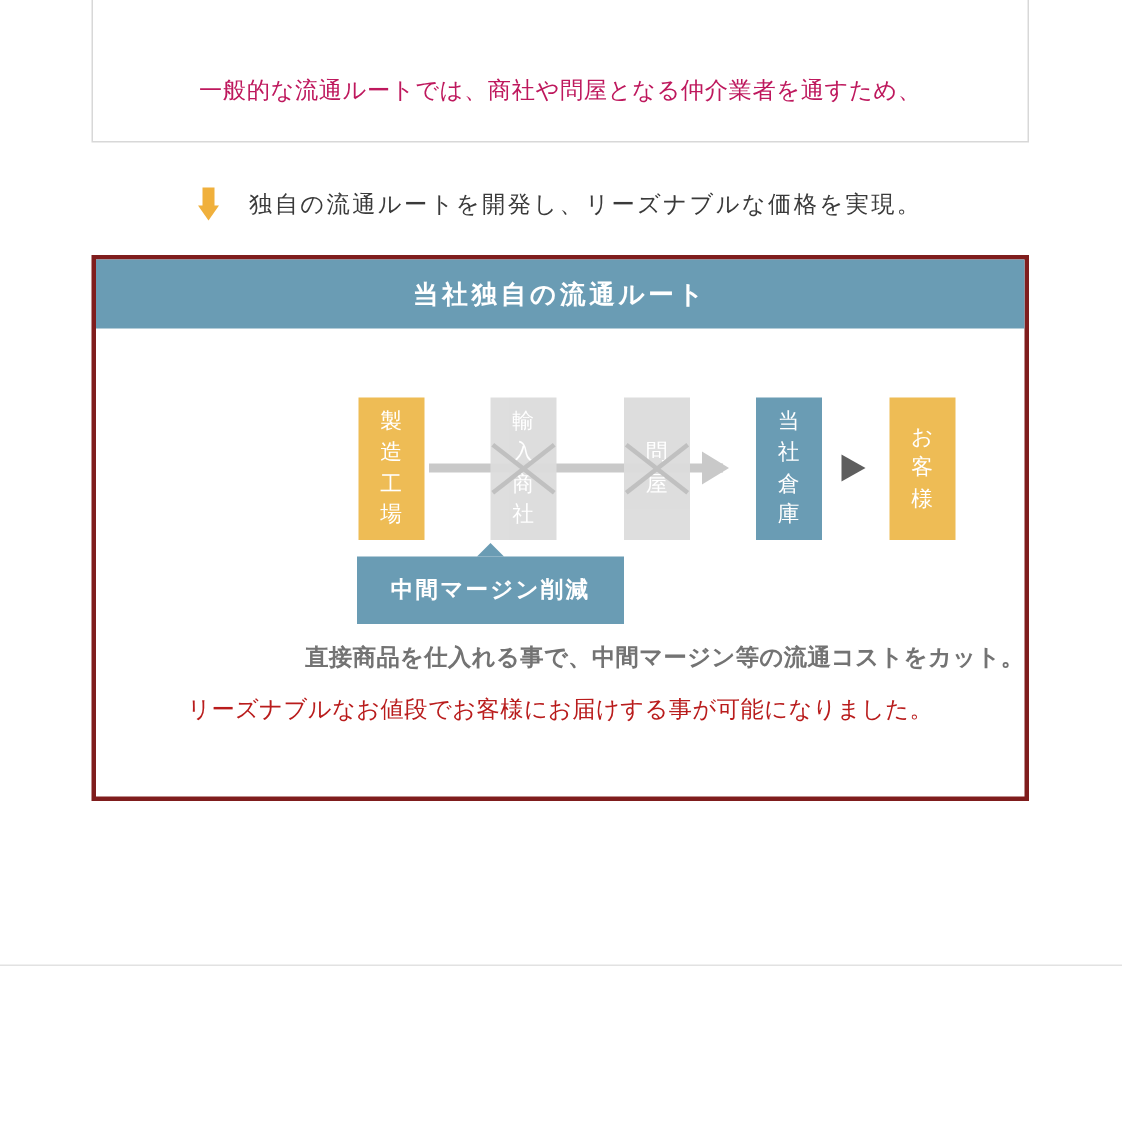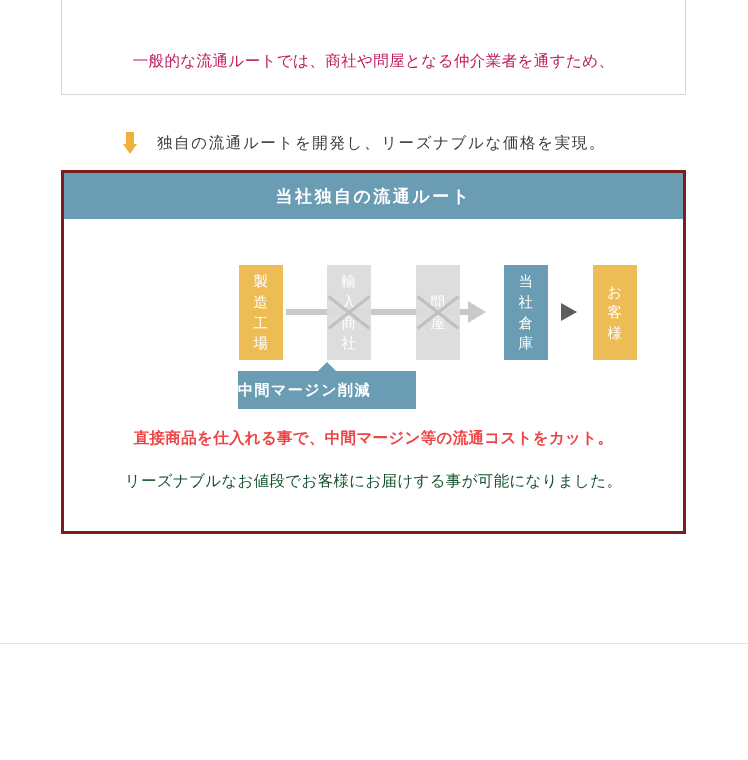--- a/index.html
+++ b/index.html
@@ -33,24 +33,24 @@
     font-size: 15.5px;
     color: #be185d;
     line-height: 2.0;
     letter-spacing: 0.4px;
     white-space: nowrap;
   }
 
   
   .mid-row {
     position: absolute;
-    left: 52px; top: 118px;
+    left: 61px; top: 118px;
     width: 625px; height: 36px;
     display: flex;
-    align-items: flex-end;
+    align-items: center;
     justify-content: center;
   }
   .down-arrow {
     width: 14px; height: 22px;
     margin-right: 20px;
     position: relative;
     flex: none;
   }
   .down-arrow .stem {
     position: absolute;
@@ -167,29 +167,29 @@
     width: 0; height: 0;
     border-top: 9px solid transparent;
     border-bottom: 9px solid transparent;
     border-left: 16px solid #5e5e5e;
   }
   .arrow-a { left: 497px; }
 
   .margin-badge {
     position: absolute;
     left: 174px; top: 148px;
-    width: 178px; height: 38px;
+    width: 178px; height: 45px;
     background: #6a9cb4;
     color: #ffffff;
     font-size: 15px;
     font-weight: bold;
     letter-spacing: 1.5px;
     display: flex;
     align-items: center;
-    justify-content: flex-start;
+    justify-content: center;
   }
   .margin-badge .notch {
     position: absolute;
     left: 50%; top: -9px;
     margin-left: -9px;
     width: 0; height: 0;
     border-left: 9px solid transparent;
     border-right: 9px solid transparent;
     border-bottom: 9px solid #6a9cb4;
   }
@@ -197,27 +197,28 @@
   
   .panel-foot {
     position: absolute;
     left: 0; top: 255px;
     width: 100%;
     text-align: center;
   }
   .foot-red {
     font-size: 15.5px;
     font-weight: bold;
-    color: #ef4444;
+    color: #737373;
     letter-spacing: 0.3px;
-    margin-bottom: 22px;
+    margin-bottom: 14px;
+    text-align: right;
   }
   .foot-dark {
     font-size: 15.5px;
-    color: #14532d;
+    color: #b91c1c;
     letter-spacing: 0.3px;
   }
 
   
   .divider {
     position: absolute;
     left: 0; top: 643px;
     width: 748px; height: 1px;
     background: #e2e2e2;
   }

